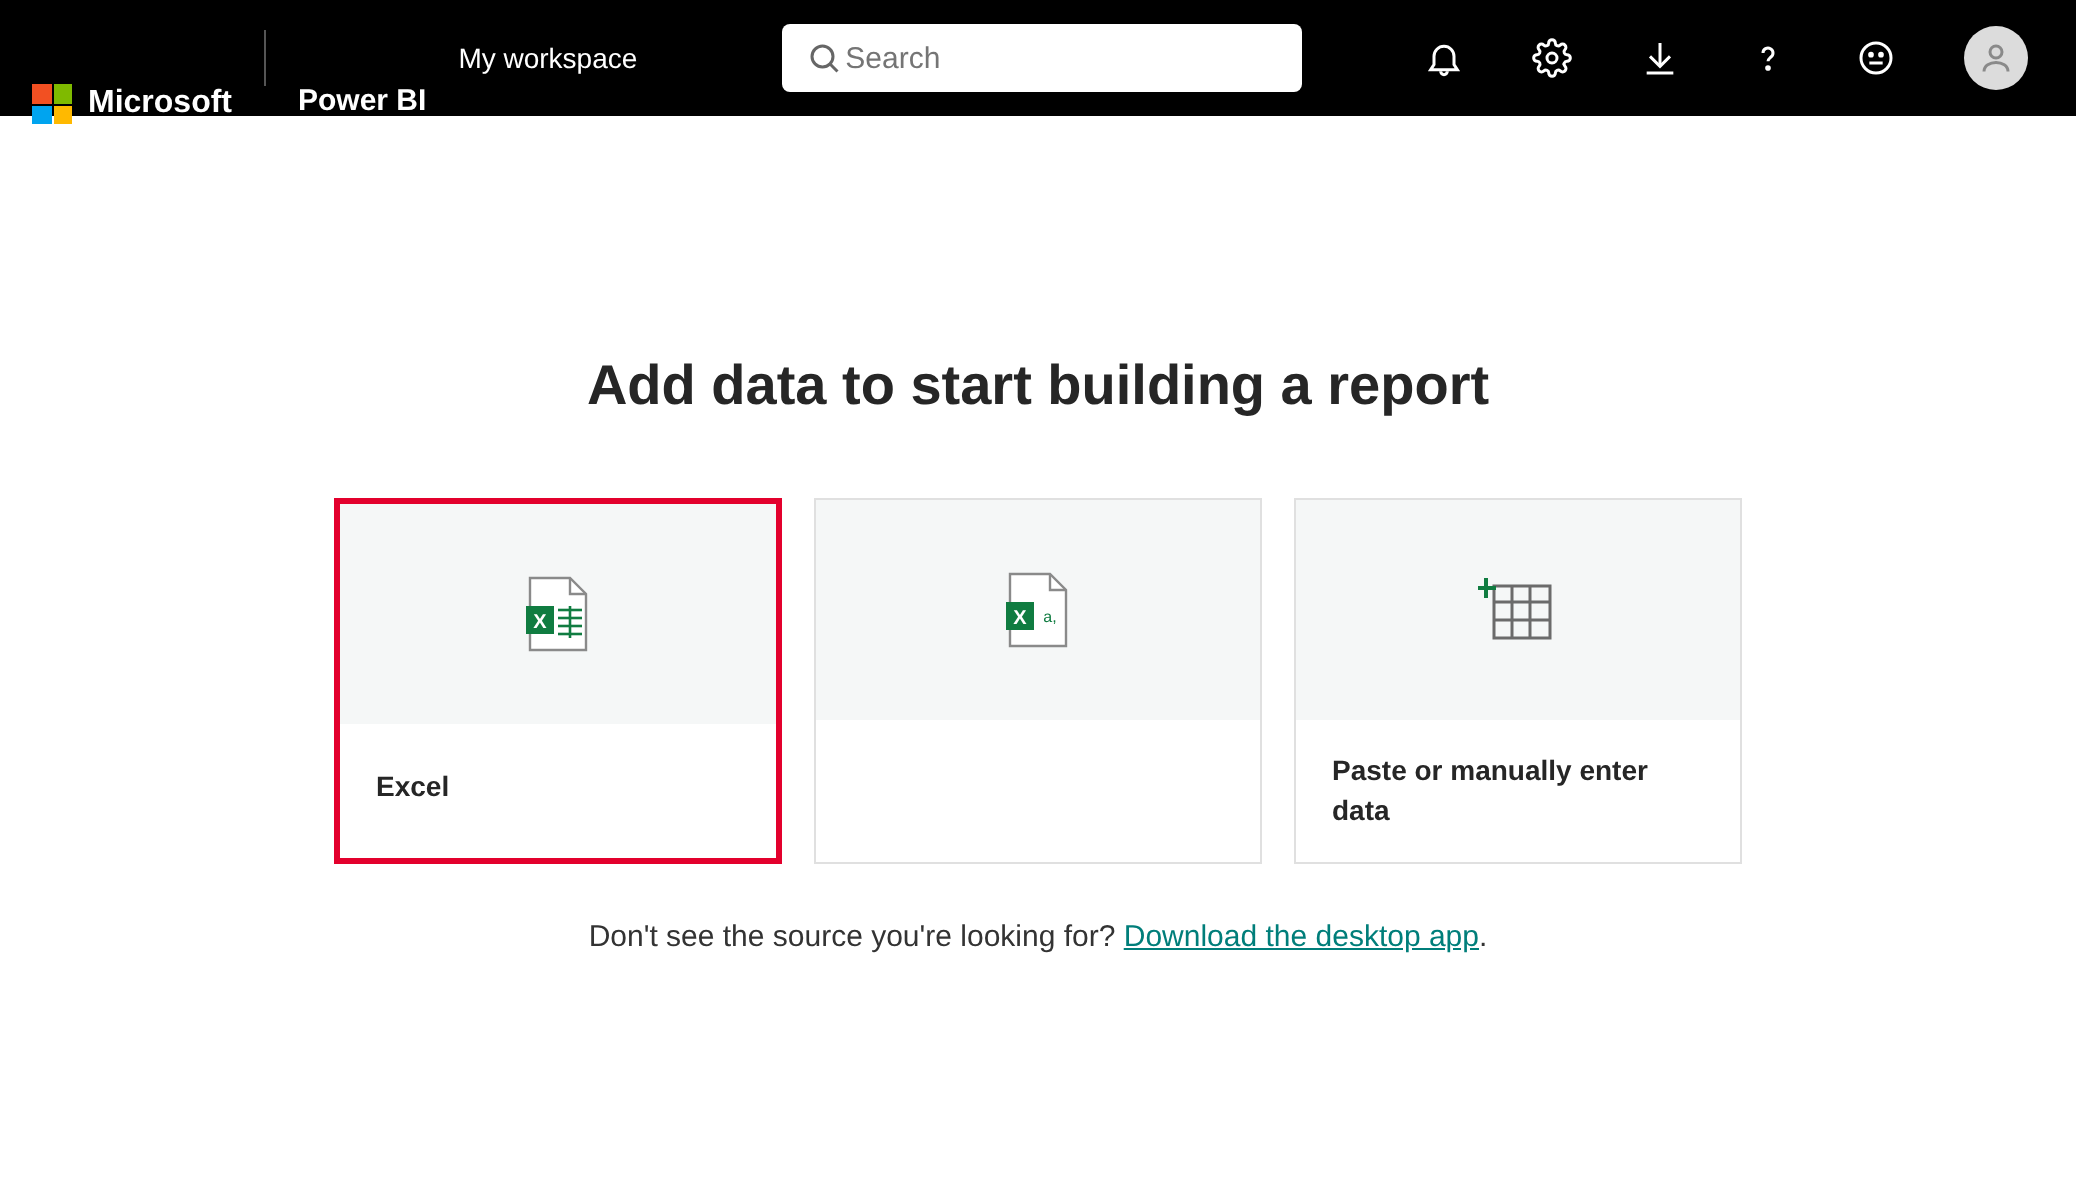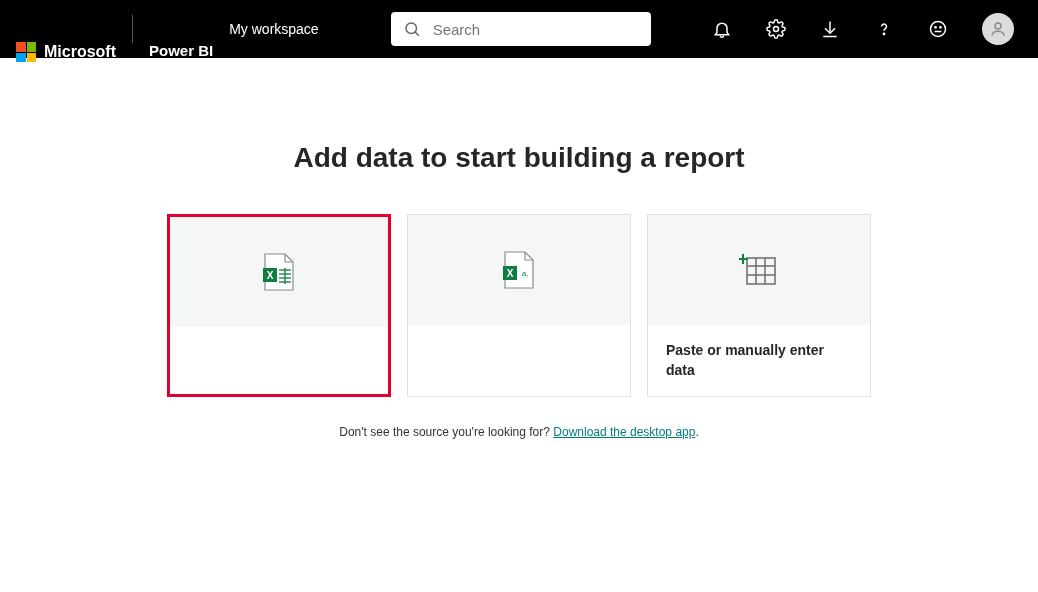--- a/index.html
+++ b/index.html
@@ -71,21 +71,20 @@
 
     .search-box {
       margin-left: 72px;
       background: #ffffff;
       border-radius: 4px;
       height: 34px;
       width: 260px;
       display: flex;
       align-items: center;
       padding: 0 12px;
-      gap: 10px;
     }
     .search-box input {
       border: none;
       outline: none;
       font-size: 15px;
       flex: 1;
       background: transparent;
       color: #555;
     }
     .search-box svg { flex-shrink: 0; }
@@ -106,21 +105,21 @@
       border-radius: 50%;
       background: #dcdcdc;
       display: flex;
       align-items: center;
       justify-content: center;
       cursor: pointer;
     }
 
     
     .main {
-      padding-top: 84px;
+      padding-top: 119px;
       text-align: center;
     }
 
     .page-title {
       font-size: 28px;
       font-weight: 600;
       color: #262626;
       margin: 0 0 40px 0;
     }
 
@@ -159,21 +158,21 @@
 
     .card-label {
       font-size: 14px;
       font-weight: 600;
       color: #262626;
       line-height: 1.4;
     }
 
     .footer-text {
       margin-top: 28px;
-      font-size: 12px;
+      font-size: 15px;
       color: #333;
       text-align: center;
     }
     .footer-link {
       color: #007e7a;
       text-decoration: underline;
       cursor: pointer;
     }
   </style>
 </head>
@@ -258,20 +257,23 @@
           <path d="M24 2 v8 h8" fill="none" stroke="#8a8a8a" stroke-width="1.2"></path>
           <rect x="2" y="16" width="14" height="14" fill="#107c41"></rect>
           <text x="9" y="27" font-size="10" font-weight="700" fill="#ffffff" text-anchor="middle">X</text>
           <line x1="18" y1="18" x2="30" y2="18" stroke="#107c41" stroke-width="1.3"></line>
           <line x1="18" y1="22" x2="30" y2="22" stroke="#107c41" stroke-width="1.3"></line>
           <line x1="18" y1="26" x2="30" y2="26" stroke="#107c41" stroke-width="1.3"></line>
           <line x1="18" y1="30" x2="30" y2="30" stroke="#107c41" stroke-width="1.3"></line>
           <line x1="24" y1="16" x2="24" y2="32" stroke="#107c41" stroke-width="1.3"></line>
         </svg>
       </div>
+      <div class="card-label-area">
+        <span class="card-label">Excel</span>
+      </div>
     </div>
 
     <div class="card">
       <div class="card-icon-area">
         <svg width="36" height="40" viewBox="0 0 36 40">
           <path d="M4 2 h20 l8 8 v28 h-28 z" fill="#ffffff" stroke="#8a8a8a" stroke-width="1.2"></path>
           <path d="M24 2 v8 h8" fill="none" stroke="#8a8a8a" stroke-width="1.2"></path>
           <rect x="2" y="16" width="14" height="14" fill="#107c41"></rect>
           <text x="9" y="27" font-size="10" font-weight="700" fill="#ffffff" text-anchor="middle">X</text>
           <text x="24" y="26" font-size="8" fill="#107c41" text-anchor="middle">a,</text>

